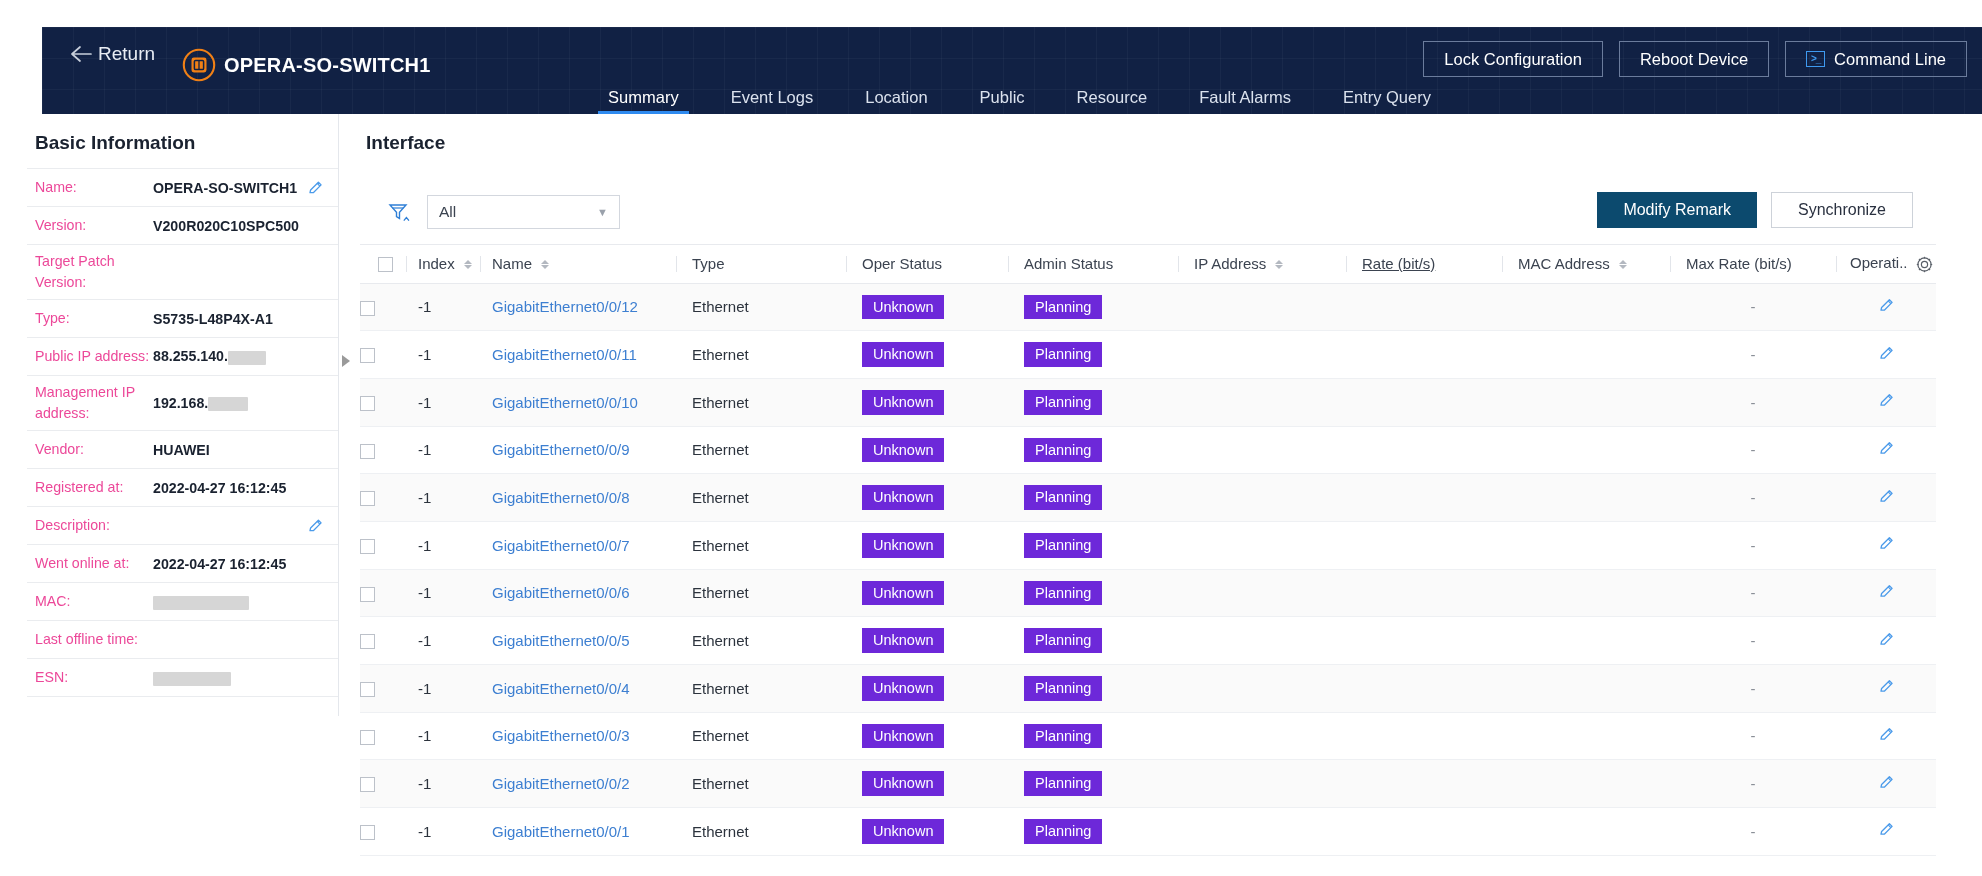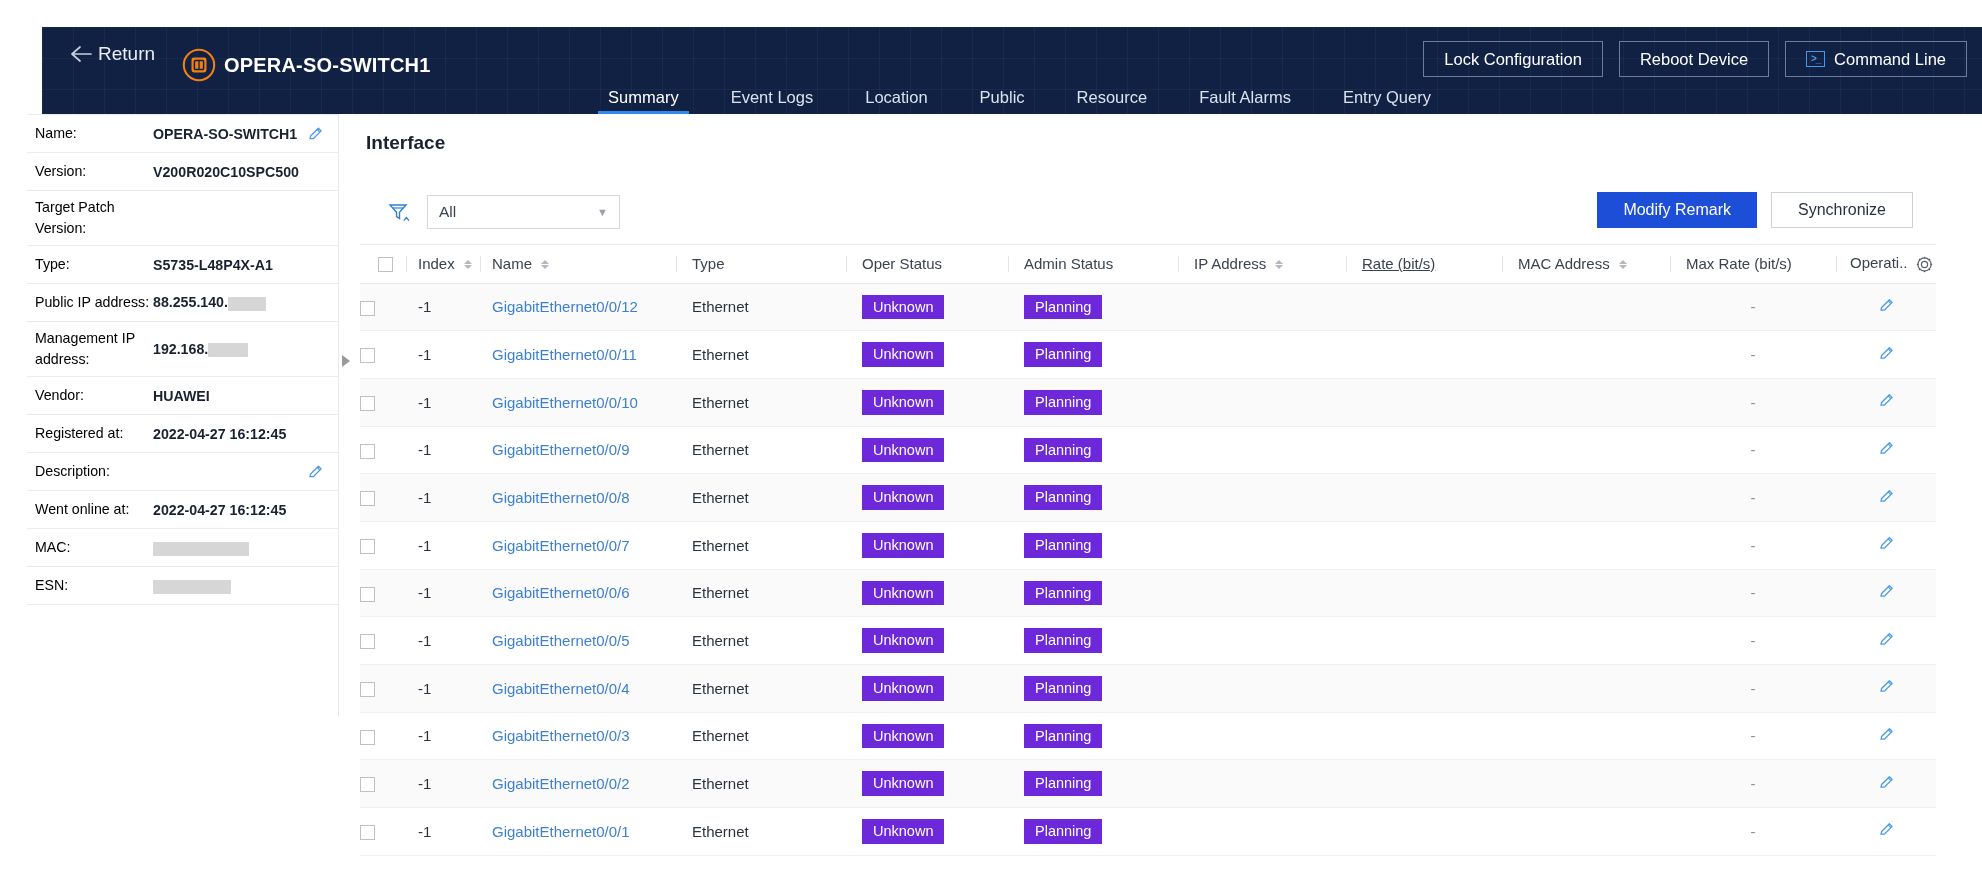--- a/index.html
+++ b/index.html
@@ -98,21 +98,21 @@
   .info-list { border-top: 1px solid #eaecef; }
   .info-row {
     display: flex; align-items: center;
     min-height: 38px;
     border-bottom: 1px solid #eaecef;
     padding: 0 8px 0 8px;
     position: relative;
     font-size: 14.2px;
   }
   .info-row.tall { min-height: 55px; }
-  .info-label { color: #000000; width: 118px; flex: none; line-height: 1.45; }
+  .info-label { color: #ec4899; width: 118px; flex: none; line-height: 1.45; }
   .info-value { color: #1a2230; font-weight: bold; flex: 1; }
   .pencil {
     position: absolute; right: 14px; top: 50%; transform: translateY(-50%);
     width: 17px; height: 17px; cursor: pointer;
   }
   .redact {
     display: inline-block; vertical-align: middle;
     height: 14px; background: #d6d6d6; border-radius: 1px;
   }
   .redact.w1 { width: 38px; }
@@ -147,21 +147,21 @@
     border: 1px solid #d3d7de; background: #fff;
     display: flex; align-items: center; justify-content: space-between;
     padding: 0 11px; font-size: 15.5px; color: #3b4350; cursor: pointer;
   }
   .chev { color: #9aa1ab; font-size: 11px; line-height: 1; }
   .toolbar-right {
     position: absolute; right: 47px; top: 0;
     display: flex; gap: 14px; align-items: center;
   }
   .btn-disabled {
-    background: #1d4ed8; color: #ffffff; border: 0;
+    background: #0c4a6e; color: #ffffff; border: 0;
     font-size: 16px; padding: 9px 26px; cursor: default; white-space: nowrap;
   }
   .btn-plain {
     background: #ffffff; color: #2a3140; border: 1px solid #cdd2d9;
     font-size: 16px; padding: 8px 26px; cursor: pointer; white-space: nowrap;
   }
 
   
   .tbl-wrap {
     margin-top: 12px;
@@ -275,20 +275,21 @@
       <div class="navtab"><span>Event Logs</span></div>
       <div class="navtab"><span>Location</span></div>
       <div class="navtab"><span>Public</span></div>
       <div class="navtab"><span>Resource</span></div>
       <div class="navtab"><span>Fault Alarms</span></div>
       <div class="navtab"><span>Entry Query</span></div>
     </div>
   </div>
 
   <div class="left-panel">
+    <div class="panel-title">Basic Information</div>
     <div class="info-list" id="info-list">
         <div class="info-row">
           <div class="info-label">Name:</div>
           <div class="info-value">OPERA-SO-SWITCH1</div>
           <span class="pencil"><svg viewBox="0 0 17 17" width="17" height="17">
               <path d="M3 13.2 L3.6 10.5 L11.4 2.7 L14.1 5.4 L6.3 13.2 Z" fill="none" stroke="#4b9bea" stroke-width="1.3" stroke-linejoin="round"></path>
               <path d="M10.2 3.9 L12.9 6.6" stroke="#4b9bea" stroke-width="1.3"></path>
             </svg></span>
         </div>
         <div class="info-row">
@@ -327,20 +328,24 @@
               <path d="M10.2 3.9 L12.9 6.6" stroke="#4b9bea" stroke-width="1.3"></path>
             </svg></span>
         </div>
         <div class="info-row">
           <div class="info-label">Went online at:</div>
           <div class="info-value">2022-04-27 16:12:45</div>
         </div>
         <div class="info-row">
           <div class="info-label">MAC:</div>
           <div class="info-value"><span></span><span class="redact w3"></span></div>
+        </div>
+        <div class="info-row">
+          <div class="info-label">Last offline time:</div>
+          <div class="info-value"></div>
         </div>
         <div class="info-row">
           <div class="info-label">ESN:</div>
           <div class="info-value"><span></span><span class="redact w4"></span></div>
         </div>
       </div>
   </div>
 
   <div class="collapse-handle">
     <svg viewBox="0 0 12 14" width="12" height="14">

